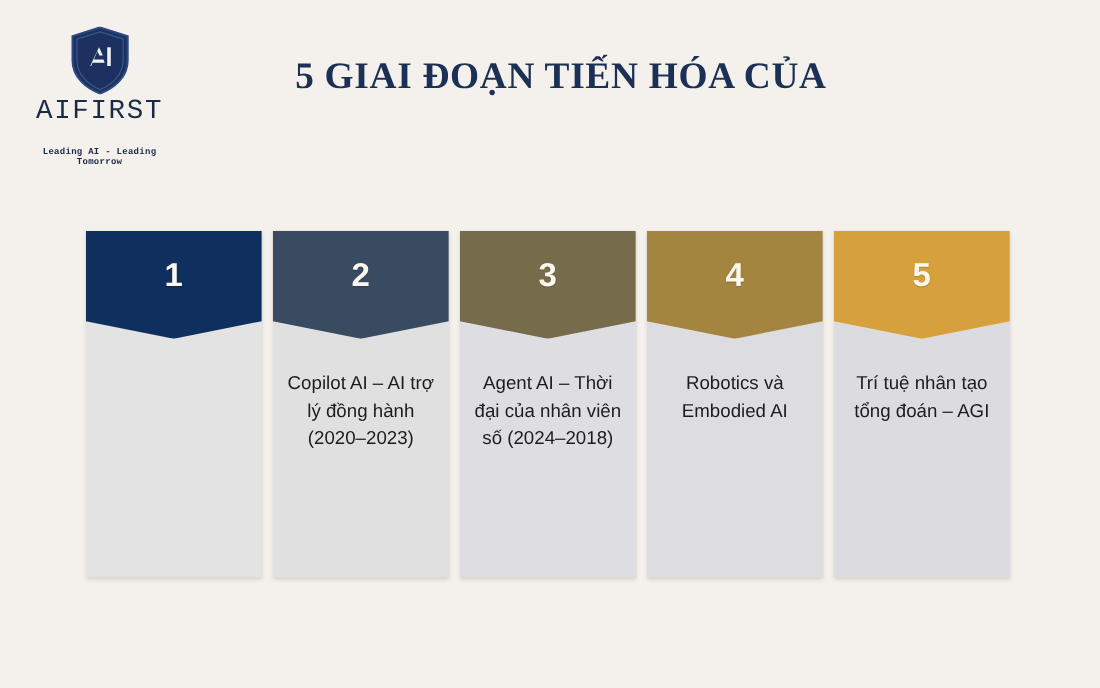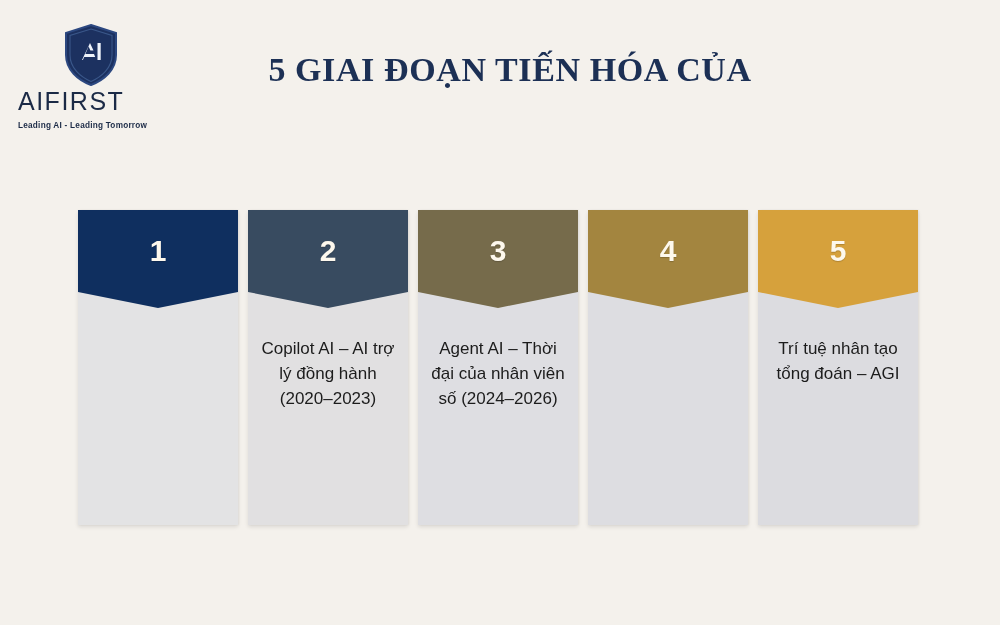--- a/index.html
+++ b/index.html
@@ -14,39 +14,40 @@
     overflow: hidden;
     position: relative;
   }
 
   
   .brand {
     position: absolute;
     left: 18px;
     top: 24px;
     width: 145px;
-    text-align: left;
+    text-align: center;
     user-select: none;
+    font-family: Liberation Mono, monospace;
   }
   .brand-shield {
     width: 56px;
     height: 62px;
     margin: 0 auto;
     display: block;
   }
   .brand-name {
     margin-top: 2px;
     font-size: 25px;
     letter-spacing: 1.5px;
     font-weight: 400;
     color: #1b2a46;
     line-height: 1.05;
   }
   .brand-tagline {
-    margin-top: 7px;
+    margin-top: 20px;
     font-size: 8.2px;
     font-weight: bold;
     letter-spacing: 0.25px;
     color: #1b2a46;
     line-height: 1.1;
   }
 
   
   .title {
     position: absolute;
@@ -157,30 +158,31 @@
     <div class="card-body">Copilot AI – AI trợ lý đồng hành (2020–2023)</div>
   </div>
 
   <div class="card" style="background: rgb(222, 222, 226);">
     <div class="card-header">
       <svg class="card-header-shape" viewBox="0 0 160 98" preserveAspectRatio="none">
         <polygon points="0,0 160,0 160,82 80,98 0,82" fill="#766b4b"></polygon>
       </svg>
       <div class="card-number">3</div>
     </div>
-    <div class="card-body">Agent AI – Thời đại của nhân viên số (2024–2026)</div>
+    <div class="card-body">Agent AI – Thời đại của nhân viên số (2024–2018)</div>
   </div>
 
   <div class="card" style="background: rgb(221, 221, 225);">
     <div class="card-header">
       <svg class="card-header-shape" viewBox="0 0 160 98" preserveAspectRatio="none">
         <polygon points="0,0 160,0 160,82 80,98 0,82" fill="#a3853f"></polygon>
       </svg>
       <div class="card-number">4</div>
     </div>
+    <div class="card-body">Robotics và Embodied AI</div>
   </div>
 
   <div class="card" style="background: rgb(220, 220, 224);">
     <div class="card-header">
       <svg class="card-header-shape" viewBox="0 0 160 98" preserveAspectRatio="none">
         <polygon points="0,0 160,0 160,82 80,98 0,82" fill="#d6a13c"></polygon>
       </svg>
       <div class="card-number">5</div>
     </div>
     <div class="card-body">Trí tuệ nhân tạo tổng đoán – AGI</div>

